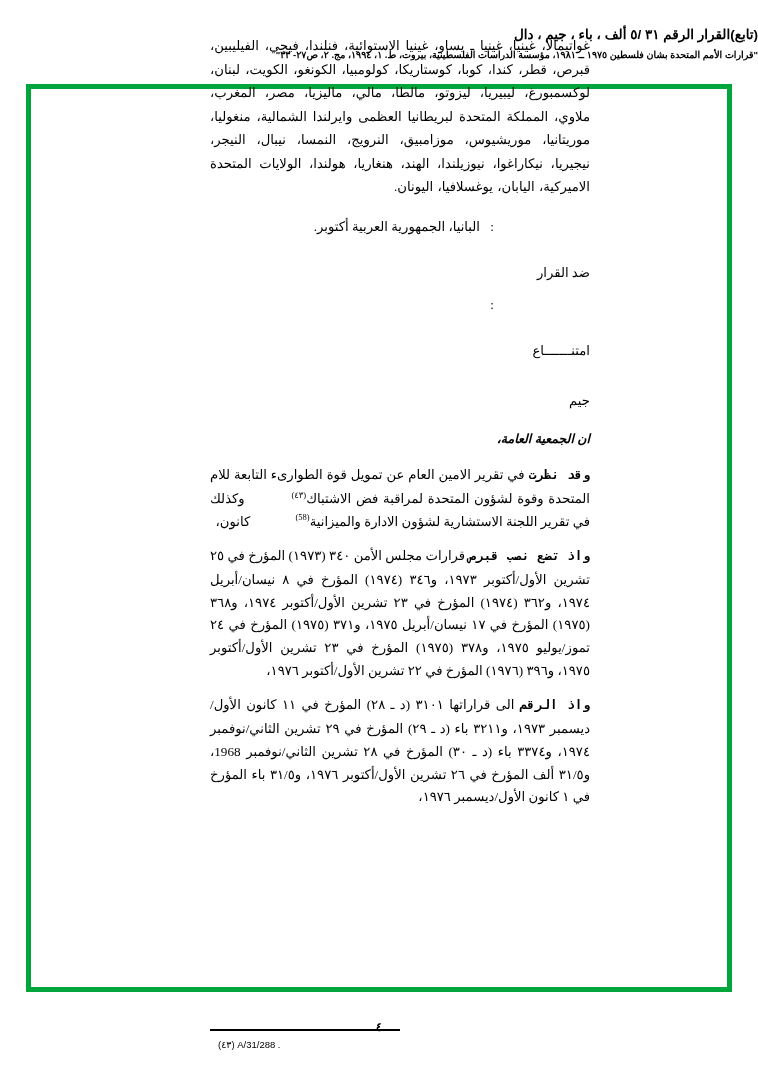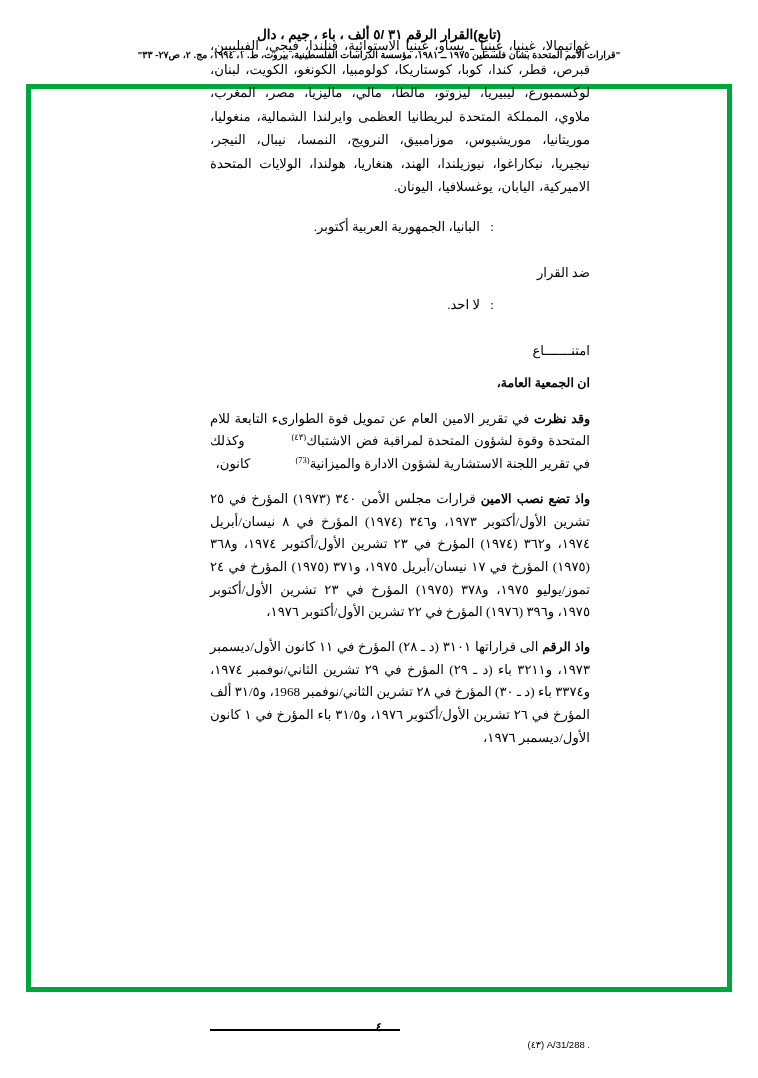--- a/index.html
+++ b/index.html
@@ -15,21 +15,21 @@
     position: relative;
     overflow: hidden;
   }
   .page {
     width: 758px;
     height: 1078px;
     position: relative;
     box-sizing: border-box;
   }
   .header {
-    text-align: center;
+    text-align: right;
     padding-top: 26px;
   }
   .header-title {
     font-family: "Liberation Sans", sans-serif;
     font-weight: bold;
     font-size: 13.5px;
     letter-spacing: 0px;
     direction: rtl;
   }
   .header-source {
@@ -93,30 +93,31 @@
     text-align: center;
     margin-top: 26px;
     margin-bottom: 16px;
     font-size: 13.2px;
   }
   .assembly-line {
     font-family: "Liberation Sans", sans-serif;
     font-weight: bold;
     font-size: 12.5px;
     margin-bottom: 14px;
+    font-style: italic;
   }
   .para {
     margin-bottom: 12px;
     font-size: 13.2px;
     line-height: 1.72;
     text-align: justify;
     text-align-last: right;
   }
   .para b {
-    font-family: Liberation Sans, sans-serif;
+    font-family: Liberation Mono, monospace;
     font-weight: bold;
     font-size: 12.6px;
   }
   sup {
     font-size: 8.5px;
     vertical-align: super;
     line-height: 0;
     padding-left: 42px;
   }
   .footnotes {
@@ -129,21 +130,21 @@
   .footnote-rule {
     width: 190px;
     height: 2px;
     background: #000000;
     margin-right: 190px;
     margin-bottom: 8px;
   }
   .footnote {
     font-family: "Liberation Sans", sans-serif;
     font-size: 9.5px;
-    text-align: right;
+    text-align: left;
     direction: ltr;
     margin-bottom: 4px;
     padding-left: 8px;
   }
   .page-number {
     position: absolute;
     top: 1020px;
     left: 0;
     width: 758px;
     text-align: center;
@@ -170,33 +171,33 @@
 
     <div class="vote-block">
       <div class="vote-row">
         <div class="vote-label">ضد القرار</div>
         <div class="vote-colon">:</div>
         <div class="vote-value">البانيا، الجمهورية العربية أكتوبر.</div>
       </div>
       <div class="vote-row">
         <div class="vote-label">امتنـــــــاع</div>
         <div class="vote-colon">:</div>
-        <div class="vote-value">لا احد.</div>
       </div>
     </div>
 
+    <div class="section-letter">جيم</div>
 
     <div class="assembly-line">ان الجمعية العامة،</div>
 
     <div class="para">
-      <b>وقد نظرت</b><span> في تقرير الامين العام عن تمويل قوة الطوارىء التابعة للام المتحدة وقوة لشؤون المتحدة لمراقبة فض الاشتباك</span><sup>(٤٣)</sup><span>   وكذلك في تقرير اللجنة الاستشارية لشؤون الادارة والميزانية</span><sup>(73)</sup><span> كانون،</span>
+      <b>وقد نظرت</b><span> في تقرير الامين العام عن تمويل قوة الطوارىء التابعة للام المتحدة وقوة لشؤون المتحدة لمراقبة فض الاشتباك</span><sup>(٤٣)</sup><span>   وكذلك في تقرير اللجنة الاستشارية لشؤون الادارة والميزانية</span><sup>(58)</sup><span> كانون،</span>
     </div>
 
     <div class="para">
-      <b>واذ تضع نصب الامين</b><span> قرارات مجلس الأمن ٣٤٠ (١٩٧٣) المؤرخ في ٢٥ تشرين الأول/أكتوبر ١٩٧٣، و٣٤٦ (١٩٧٤) المؤرخ في ٨ نيسان/أبريل ١٩٧٤، و٣٦٢ (١٩٧٤) المؤرخ في ٢٣ تشرين الأول/أكتوبر ١٩٧٤، و٣٦٨ (١٩٧٥) المؤرخ في ١٧ نيسان/أبريل ١٩٧٥، و٣٧١ (١٩٧٥) المؤرخ في ٢٤ تموز/يوليو ١٩٧٥، و٣٧٨ (١٩٧٥) المؤرخ في ٢٣ تشرين الأول/أكتوبر ١٩٧٥، و٣٩٦ (١٩٧٦) المؤرخ في ٢٢ تشرين الأول/أكتوبر ١٩٧٦،</span>
+      <b>واذ تضع نصب قبرص</b><span> قرارات مجلس الأمن ٣٤٠ (١٩٧٣) المؤرخ في ٢٥ تشرين الأول/أكتوبر ١٩٧٣، و٣٤٦ (١٩٧٤) المؤرخ في ٨ نيسان/أبريل ١٩٧٤، و٣٦٢ (١٩٧٤) المؤرخ في ٢٣ تشرين الأول/أكتوبر ١٩٧٤، و٣٦٨ (١٩٧٥) المؤرخ في ١٧ نيسان/أبريل ١٩٧٥، و٣٧١ (١٩٧٥) المؤرخ في ٢٤ تموز/يوليو ١٩٧٥، و٣٧٨ (١٩٧٥) المؤرخ في ٢٣ تشرين الأول/أكتوبر ١٩٧٥، و٣٩٦ (١٩٧٦) المؤرخ في ٢٢ تشرين الأول/أكتوبر ١٩٧٦،</span>
     </div>
 
     <div class="para">
       <b>واذ الرقم</b><span> الى قراراتها ٣١٠١ (د ـ ٢٨) المؤرخ في ١١ كانون الأول/ديسمبر ١٩٧٣، و٣٢١١ باء (د ـ ٢٩) المؤرخ في ٢٩ تشرين الثاني/نوفمبر ١٩٧٤، و٣٣٧٤ باء (د ـ ٣٠) المؤرخ في ٢٨ تشرين الثاني/نوفمبر 1968، و٣١/٥ ألف المؤرخ في ٢٦ تشرين الأول/أكتوبر ١٩٧٦، و٣١/٥ باء المؤرخ في ١ كانون الأول/ديسمبر ١٩٧٦،</span>
     </div>
 
   </div>
 
   <div class="footnotes">
     <div class="footnote-rule"></div>

